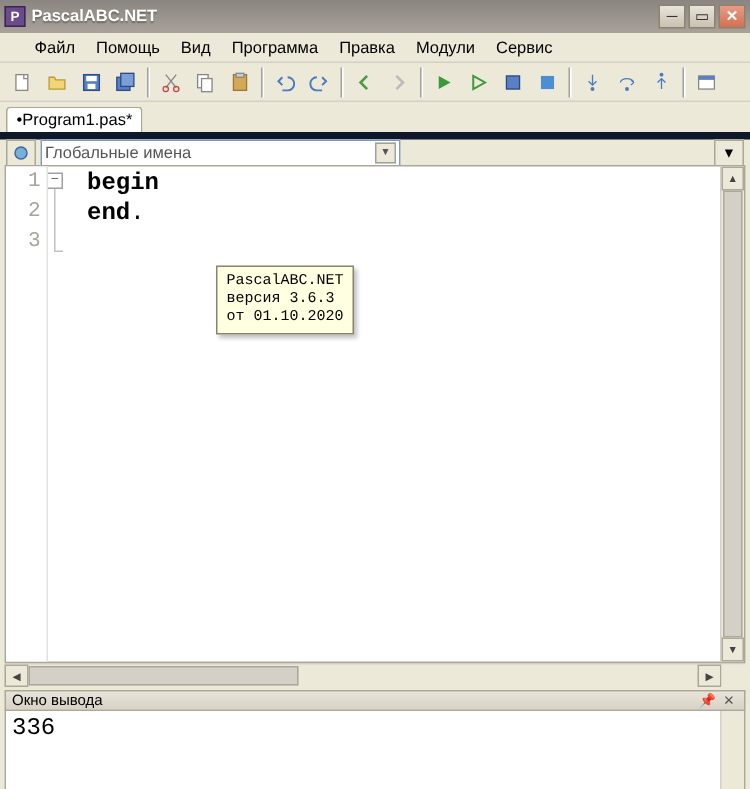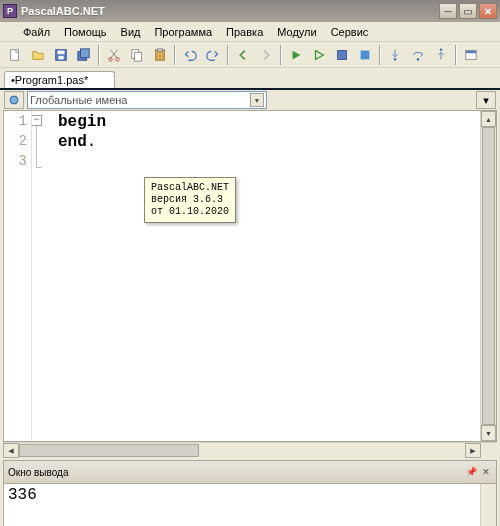--- a/index.html
+++ b/index.html
@@ -10,22 +10,22 @@
   .winbtns { display:flex; gap:2px; }
   .winbtn { width:18px; height:16px; background:linear-gradient(#e8e4db,#c9c1b0); border:1px solid #8a8370; display:flex; align-items:center; justify-content:center; font-size:10px; font-family:Arial; color:#333; cursor:pointer;}
   .winbtn.close { background:linear-gradient(#e89a88,#d67050); color:#fff; font-weight:bold;}
   .menubar { height:20px; background:#ece9d8; display:flex; align-items:center; padding:0 16px; border-bottom:1px solid #d4d0c8;}
   .menuitem { padding:2px 7px; cursor:pointer; }
   .toolbar { height:26px; background:#ece9d8; display:flex; align-items:center; padding:2px 4px; gap:1px; border-bottom:1px solid #d4d0c8;}
   .tbtn { width:22px; height:22px; display:flex; align-items:center; justify-content:center; cursor:pointer; border:1px solid transparent;}
   .tbtn svg { width:14px; height:14px; }
   .tsep { width:2px; height:20px; border-left:1px solid #a0a0a0; border-right:1px solid #fff; margin:0 2px;}
   .tabbar { height:20px; background:#ece9d8; display:flex; align-items:flex-end; padding:0 4px;}
-  .tab { background:#fff; border:1px solid #aca899; border-bottom:none; padding:2px 26px 2px 6px; font-size:11px; border-radius:3px 3px 0 0; display:flex; align-items:flex-end; gap:3px;}
-  .namesbar { height:22px; background:#ece9d8; display:flex; align-items:center; padding:2px 4px; gap:3px; border-top:2px solid #0f172a;}
+  .tab { background:#fff; border:1px solid #aca899; border-bottom:none; padding:2px 6px 2px 6px; font-size:11px; border-radius:3px 3px 0 0; display:flex; align-items:flex-end; gap:3px;}
+  .namesbar { height:22px; background:#ece9d8; display:flex; align-items:center; padding:2px 4px; gap:3px; border-top:5px solid #0f172a;}
   .namesbar .combo { flex:0 0 240px; height:18px; background:#fff; border:1px solid #7f9db9; display:flex; align-items:center; padding:0 2px; font-size:11px; color:#555;}
   .namesbar .combo .dd { margin-left:auto; width:14px; height:14px; background:#ece9d8; border:1px solid #a0a0a0; display:flex; align-items:center; justify-content:center; font-size:7px;}
   .iconbtn { width:20px; height:18px; border:1px solid #aca899; background:#ece9d8; display:flex; align-items:center; justify-content:center; cursor:pointer;}
   .editor-wrap { position:relative; height:332px; border:1px solid #aca899; margin:0 3px; background:#fff; display:flex;}
   .gutter { width:28px; background:#fff; border-right:1px solid #e0e0e0; padding-top:2px;}
   .gutter .ln { height:20px; text-align:right; padding-right:4px; color:#a8a49a; font-family:'Courier New',monospace; font-size:14px;}
   .code { flex:1; position:relative; font-family:'Courier New',monospace; font-size:16px; padding-top:2px; overflow:hidden;}
   .codeline { height:20px; white-space:pre; }
   .fold { position:absolute; left:-1px; top:4px; width:11px; height:11px; border:1px solid #a0a0a0; background:#fff; font-size:9px; line-height:9px; text-align:center; color:#666;}
   .foldline { position:absolute; left:4px; top:15px; width:1px; height:42px; background:#c0c0c0;}
@@ -37,21 +37,21 @@
   .vscroll { width:16px; background:#ece9d8; border-left:1px solid #d4d0c8; position:relative;}
   .vscroll .arr { height:16px; background:#ece9d8; border:1px solid #aca899; display:flex; align-items:center; justify-content:center; font-size:7px; color:#444;}
   .vscroll .track { position:absolute; top:16px; bottom:16px; left:0; right:0;}
   .vscroll .thumb { position:absolute; left:1px; right:1px; top:0; height:100%; background:#d4d0c8; border:1px solid #aca899;}
   .vscroll .arrb { position:absolute; bottom:0; left:0; right:0;}
   .hscroll { height:16px; background:#ece9d8; border-top:1px solid #d4d0c8; margin:0 3px; display:flex;}
   .hscroll .arr { width:16px; background:#ece9d8; border:1px solid #aca899; display:flex; align-items:center; justify-content:center; font-size:7px; color:#444;}
   .hscroll .track { flex:1; position:relative;}
   .hscroll .thumb { position:absolute; top:1px; bottom:1px; left:0; width:180px; background:#d4d0c8; border:1px solid #aca899;}
   .hscroll .corner { width:16px; background:#ece9d8;}
-  .output-header { height:24px; background:linear-gradient(#e8e4db,#d8d2c4); border:1px solid #aca899; margin:2px 3px 0 3px; display:flex; align-items:center; padding:0 4px; font-size:10px;}
+  .output-header { height:14px; background:linear-gradient(#e8e4db,#d8d2c4); border:1px solid #aca899; margin:2px 3px 0 3px; display:flex; align-items:center; padding:0 4px; font-size:10px;}
   .output-header .sp { margin-left:auto; display:flex; gap:2px;}
   .output-header .pin,.output-header .x { width:12px; height:12px; display:flex; align-items:center; justify-content:center; font-size:9px; cursor:pointer; color:#555;}
   .output { height:54px; background:#fff; border:1px solid #aca899; border-top:none; margin:0 3px; font-family:'Courier New',monospace; font-size:16px; padding:2px 4px; overflow:hidden; position:relative;}
   .output .ovs { position:absolute; right:0; top:0; bottom:0; width:16px; background:#ece9d8; border-left:1px solid #d4d0c8;}
 </style>
 </head>
 <body>
 
 <div class="titlebar">
   <div class="icon">P</div>

